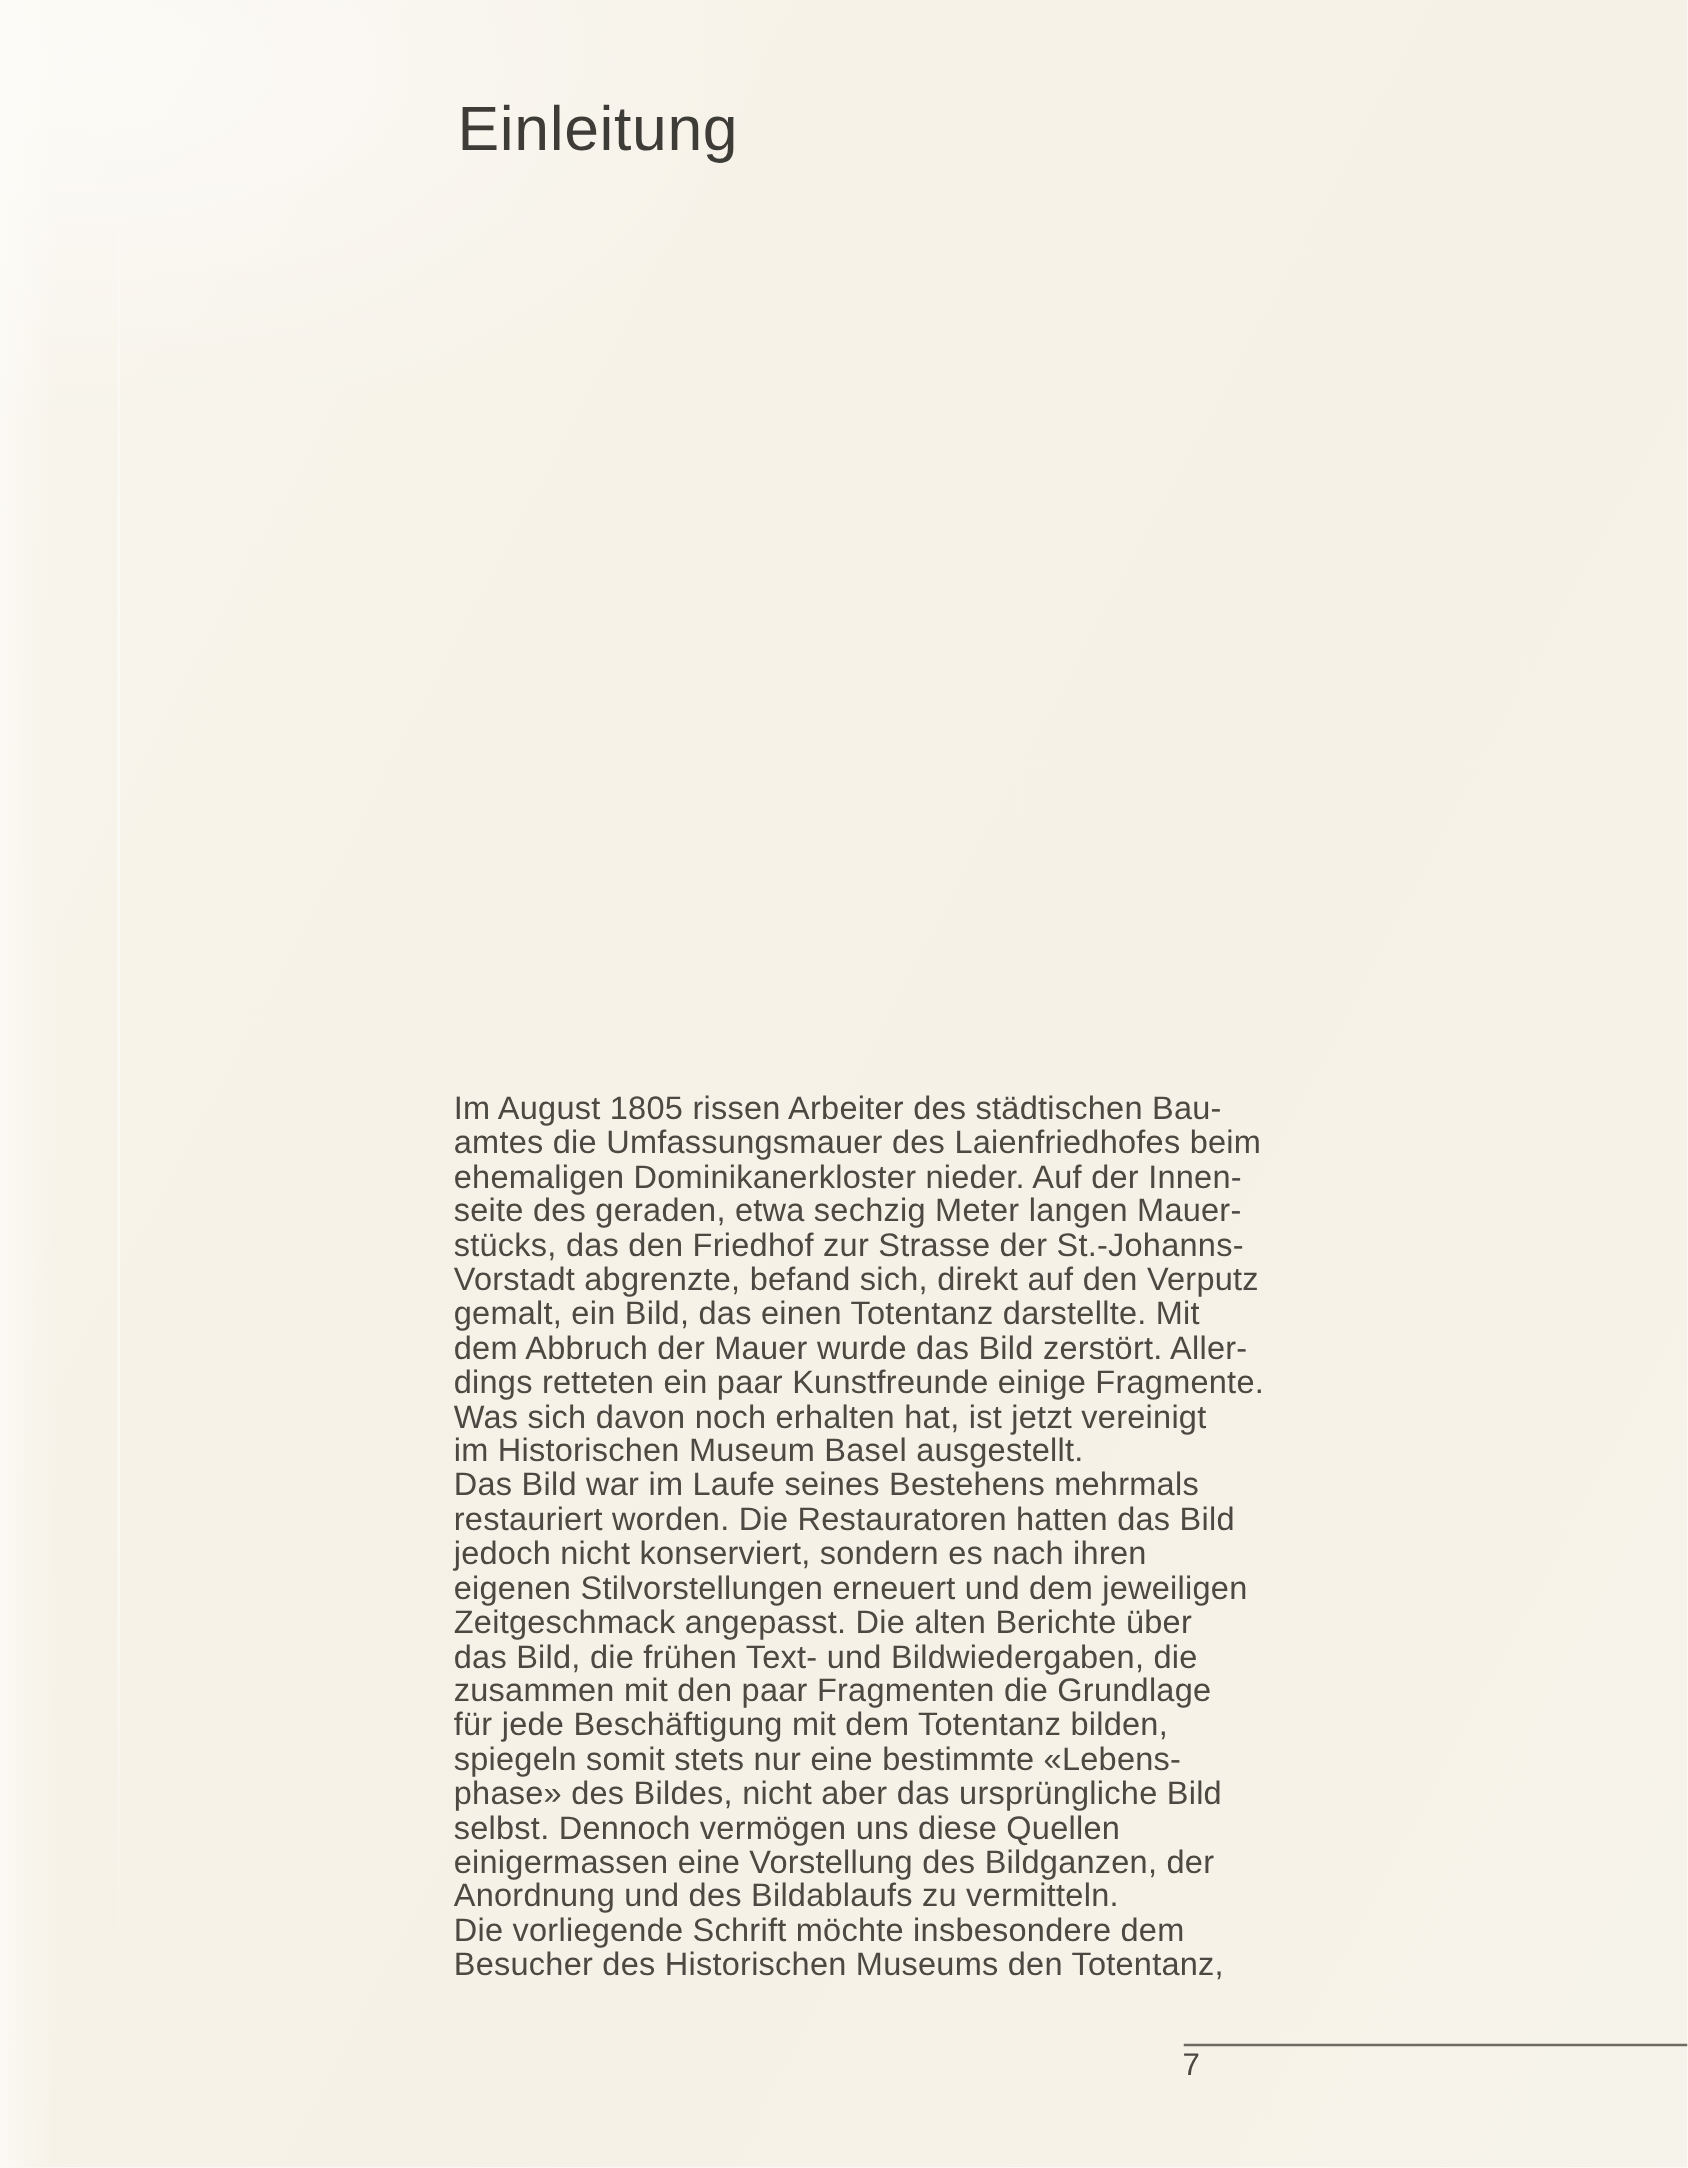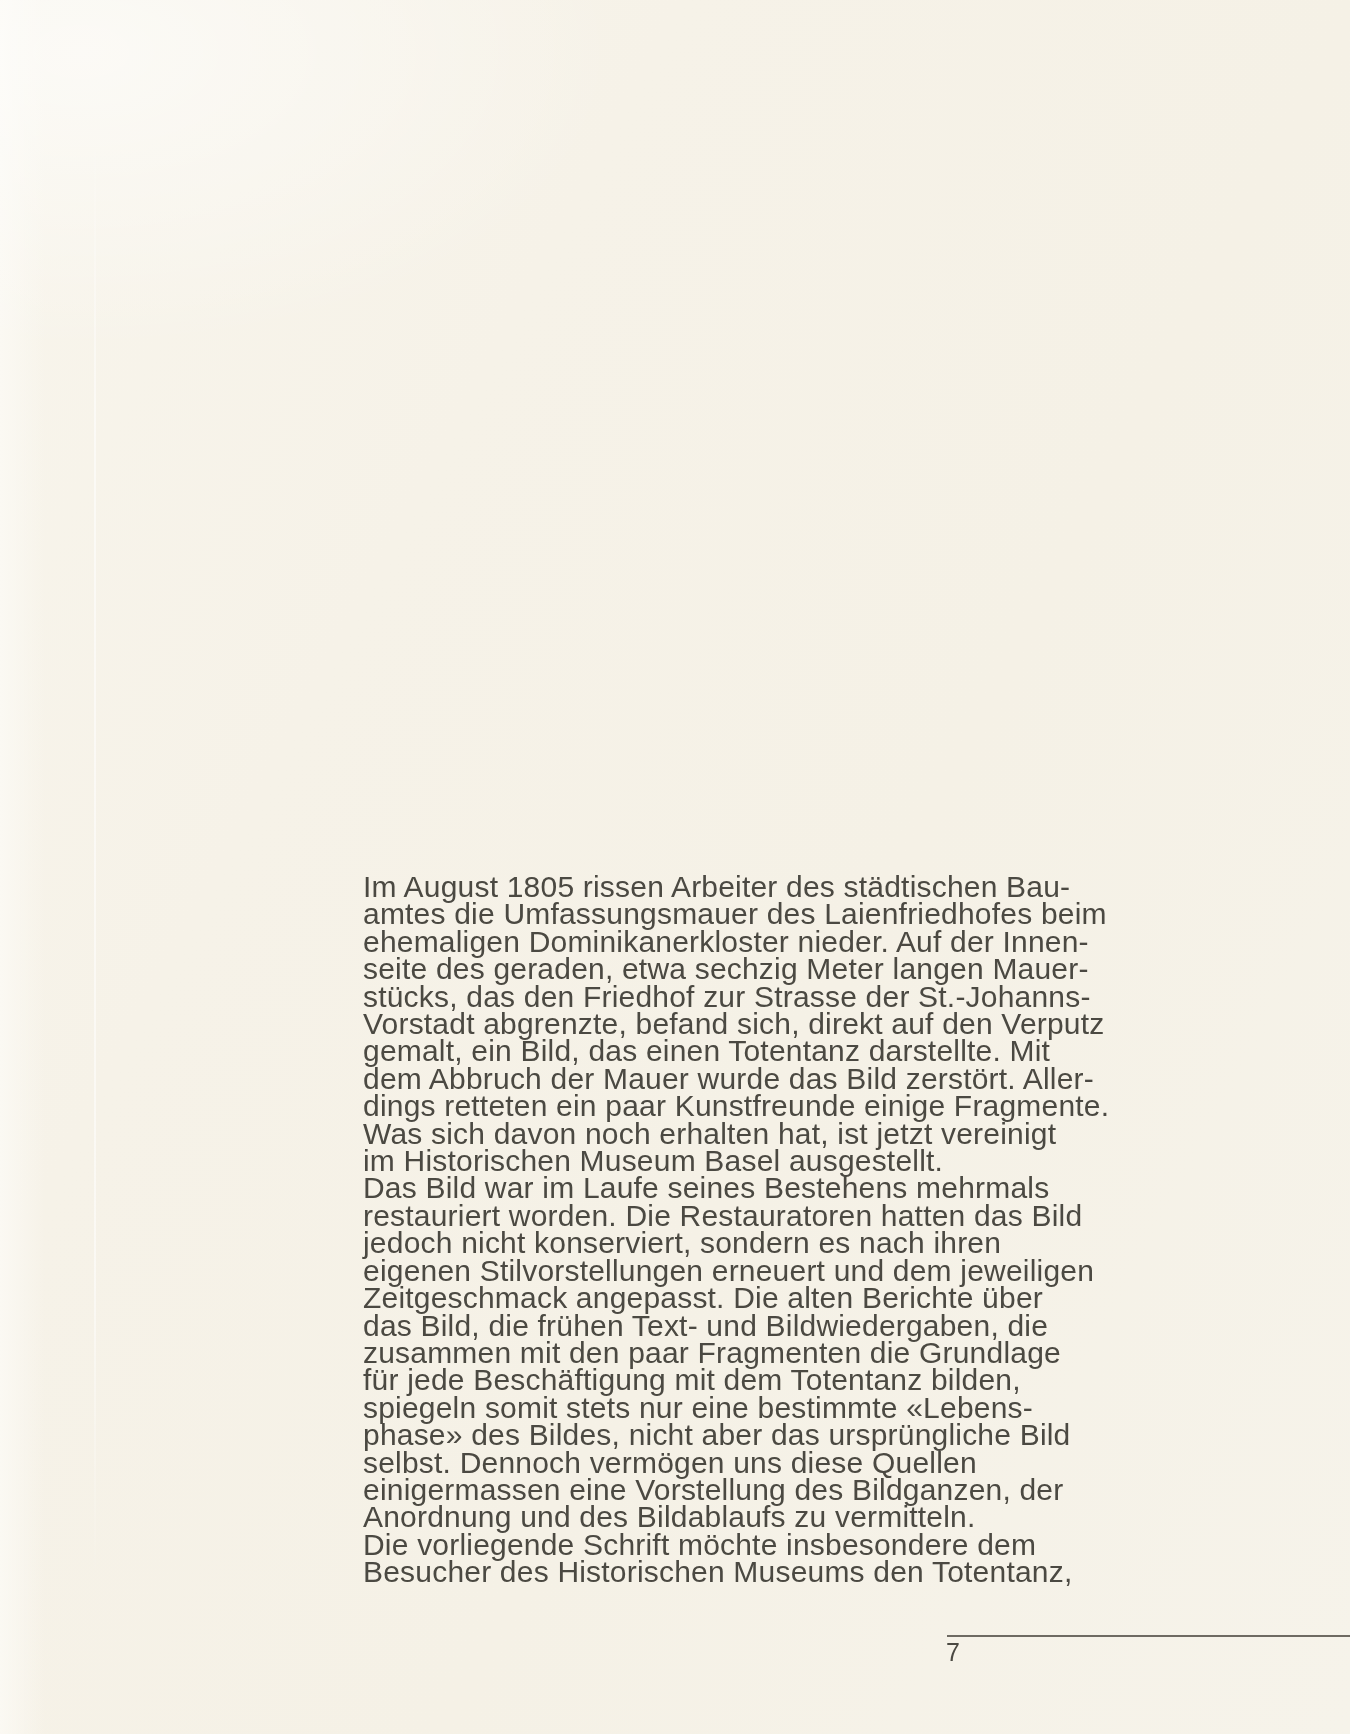--- a/index.html
+++ b/index.html
@@ -34,21 +34,21 @@
     line-height: 1;
     font-weight: 400;
     letter-spacing: 0.5px;
     color: #3e3c37;
   }
   .body-text {
     position: absolute;
     left: 363px;
     top: 873px;
     margin: 0;
-    font-size: 30px;
+    font-size: 26px;
     line-height: 27.4px;
     font-weight: 400;
     letter-spacing: 0.2px;
     color: #4b4942;
     white-space: pre;
   }
   .footer-rule {
     position: absolute;
     left: 947px;
     top: 1635px;
@@ -64,20 +64,21 @@
     line-height: 1;
     color: #4b4942;
   }
 </style>
 </head>
 <body>
 
 <div class="page">
   <div class="paper-crease"></div>
 
+  <h1 class="page-heading">Einleitung</h1>
 
   <div class="body-text">Im August 1805 rissen Arbeiter des städtischen Bau-
 amtes die Umfassungsmauer des Laienfriedhofes beim
 ehemaligen Dominikanerkloster nieder. Auf der Innen-
 seite des geraden, etwa sechzig Meter langen Mauer-
 stücks, das den Friedhof zur Strasse der St.-Johanns-
 Vorstadt abgrenzte, befand sich, direkt auf den Verputz
 gemalt, ein Bild, das einen Totentanz darstellte. Mit
 dem Abbruch der Mauer wurde das Bild zerstört. Aller-
 dings retteten ein paar Kunstfreunde einige Fragmente.

